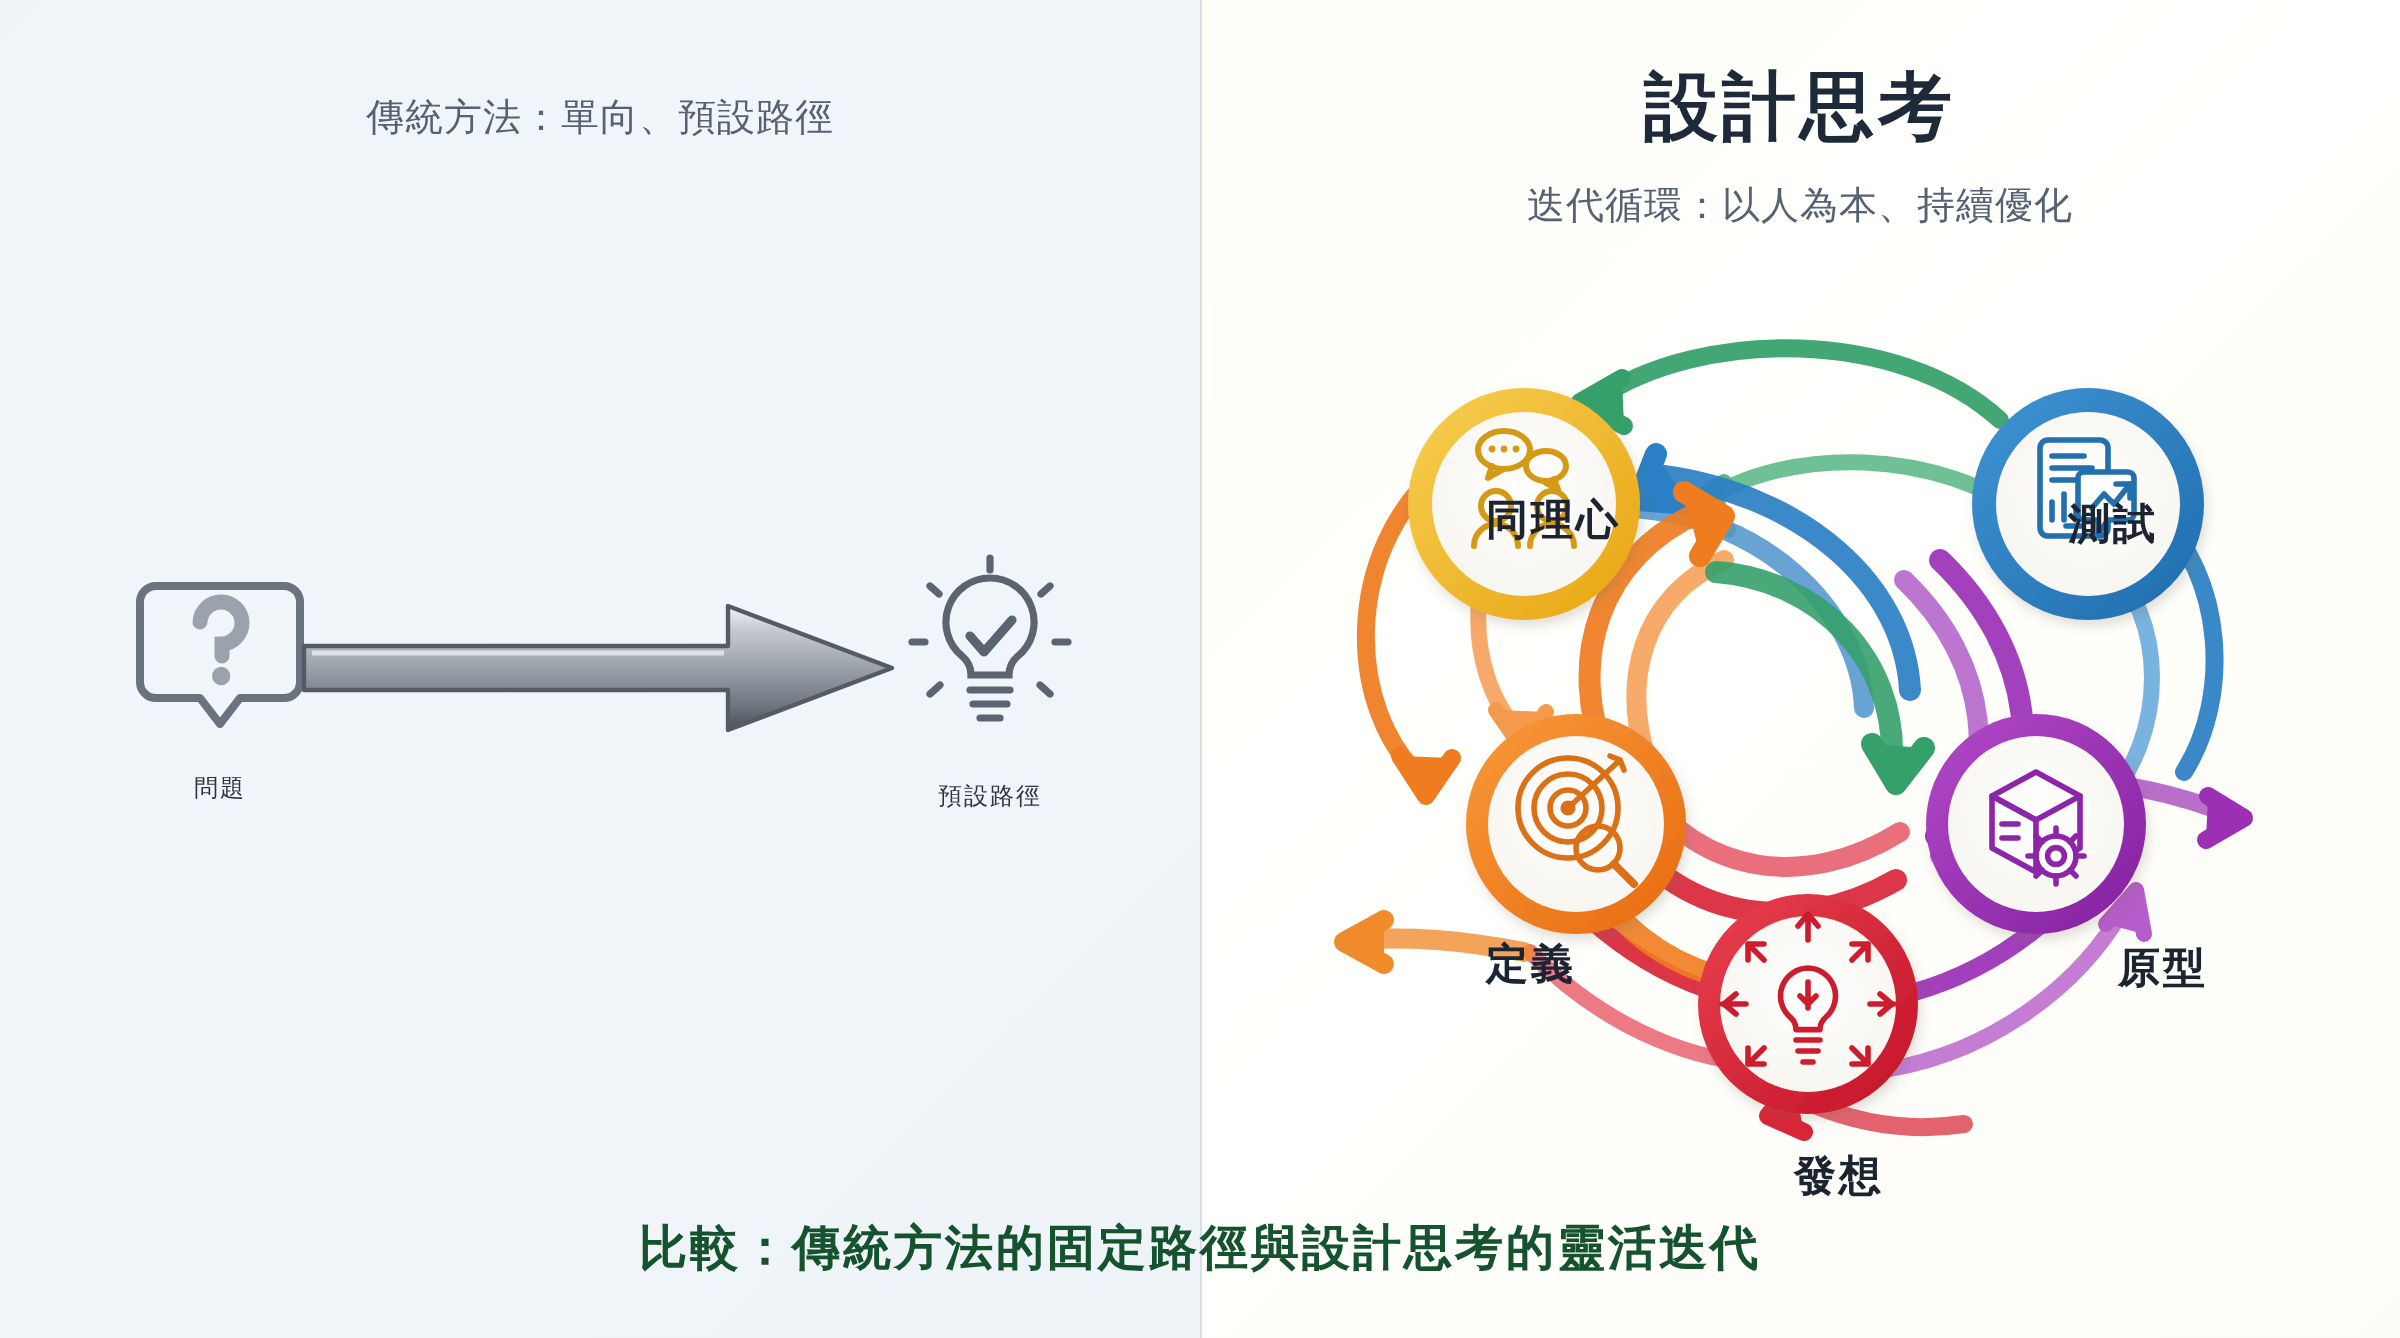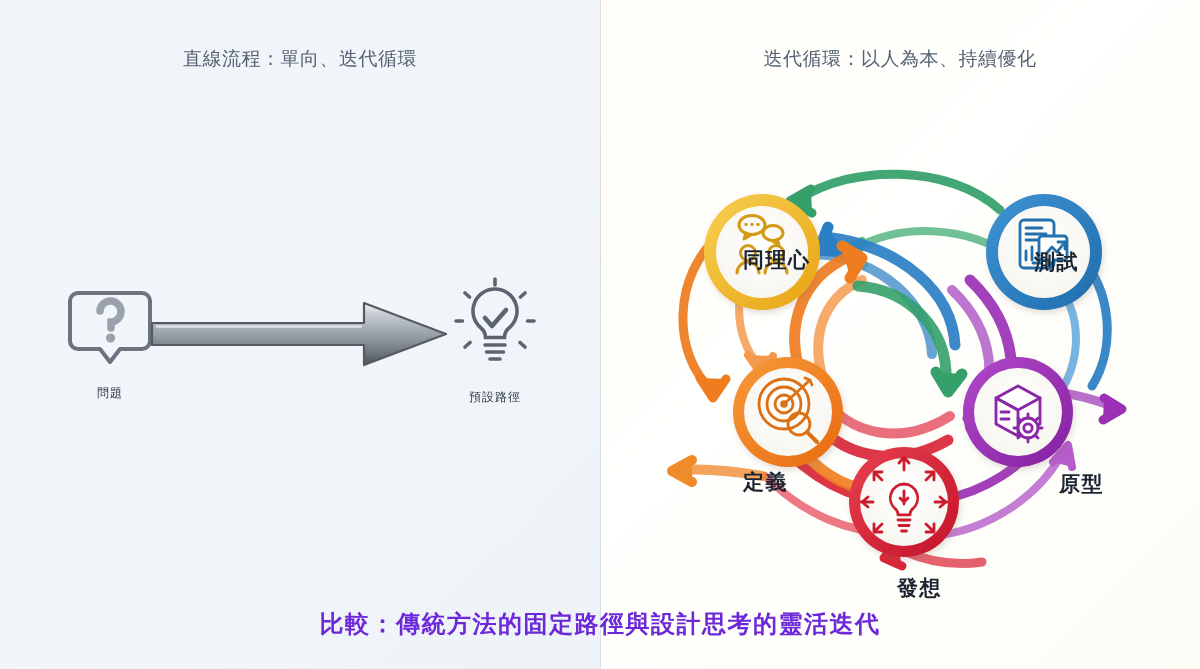--- a/index.html
+++ b/index.html
@@ -56,37 +56,38 @@
   }
   .nl-empathize { left:118px; top:106px; color:#1b2430; }
   .nl-test      { left:409px; top:108px;text-align:center; }
   .nl-define    { left:102px; top:328px;margin-left:16px; }
   .nl-prototype { left:434px; top:330px; }
   .nl-ideate    { left:272px; top:434px; }
 
   
   .caption {
     position:absolute; left:0; top:608px; width:1200px; text-align:center;
-    font-size:24px; font-weight:bold; color:#6d28d9; letter-spacing:1.5px;
+    font-size:24px; font-weight:bold; color:#14532d; letter-spacing:1.5px;
   }
 </style>
 </head>
 <body>
 
 <div class="stage">
 
   <div class="panel-left"></div>
   <div class="panel-right"></div>
   <div class="divider"></div>
 
   <div class="head l">
-    <div class="subtitle">直線流程：單向、迭代循環</div>
+    <div class="subtitle">傳統方法：單向、預設路徑</div>
   </div>
 
   <div class="head r">
+    <div class="title">設計思考</div>
     <div class="subtitle">迭代循環：以人為本、持續優化</div>
   </div>
 
   <div class="linear">
 
     <div class="node-problem">
       <svg width="92" height="84" viewBox="0 0 92 84">
         <path d="M14 8 h64 a8 8 0 0 1 8 8 v40 a8 8 0 0 1 -8 8 h-22 l-10 13 l-10 -13 h-22 a8 8 0 0 1 -8 -8 v-40 a8 8 0 0 1 8 -8 z" fill="none" stroke="#6b7280" stroke-width="4" stroke-linejoin="round"></path>
         <path d="M36 26 a10.5 10.5 0 1 1 11 11 v6" fill="none" stroke="#9aa3ad" stroke-width="7.5" stroke-linecap="round"></path>
         <circle cx="46.6" cy="53" r="4.6" fill="#9aa3ad"></circle>

